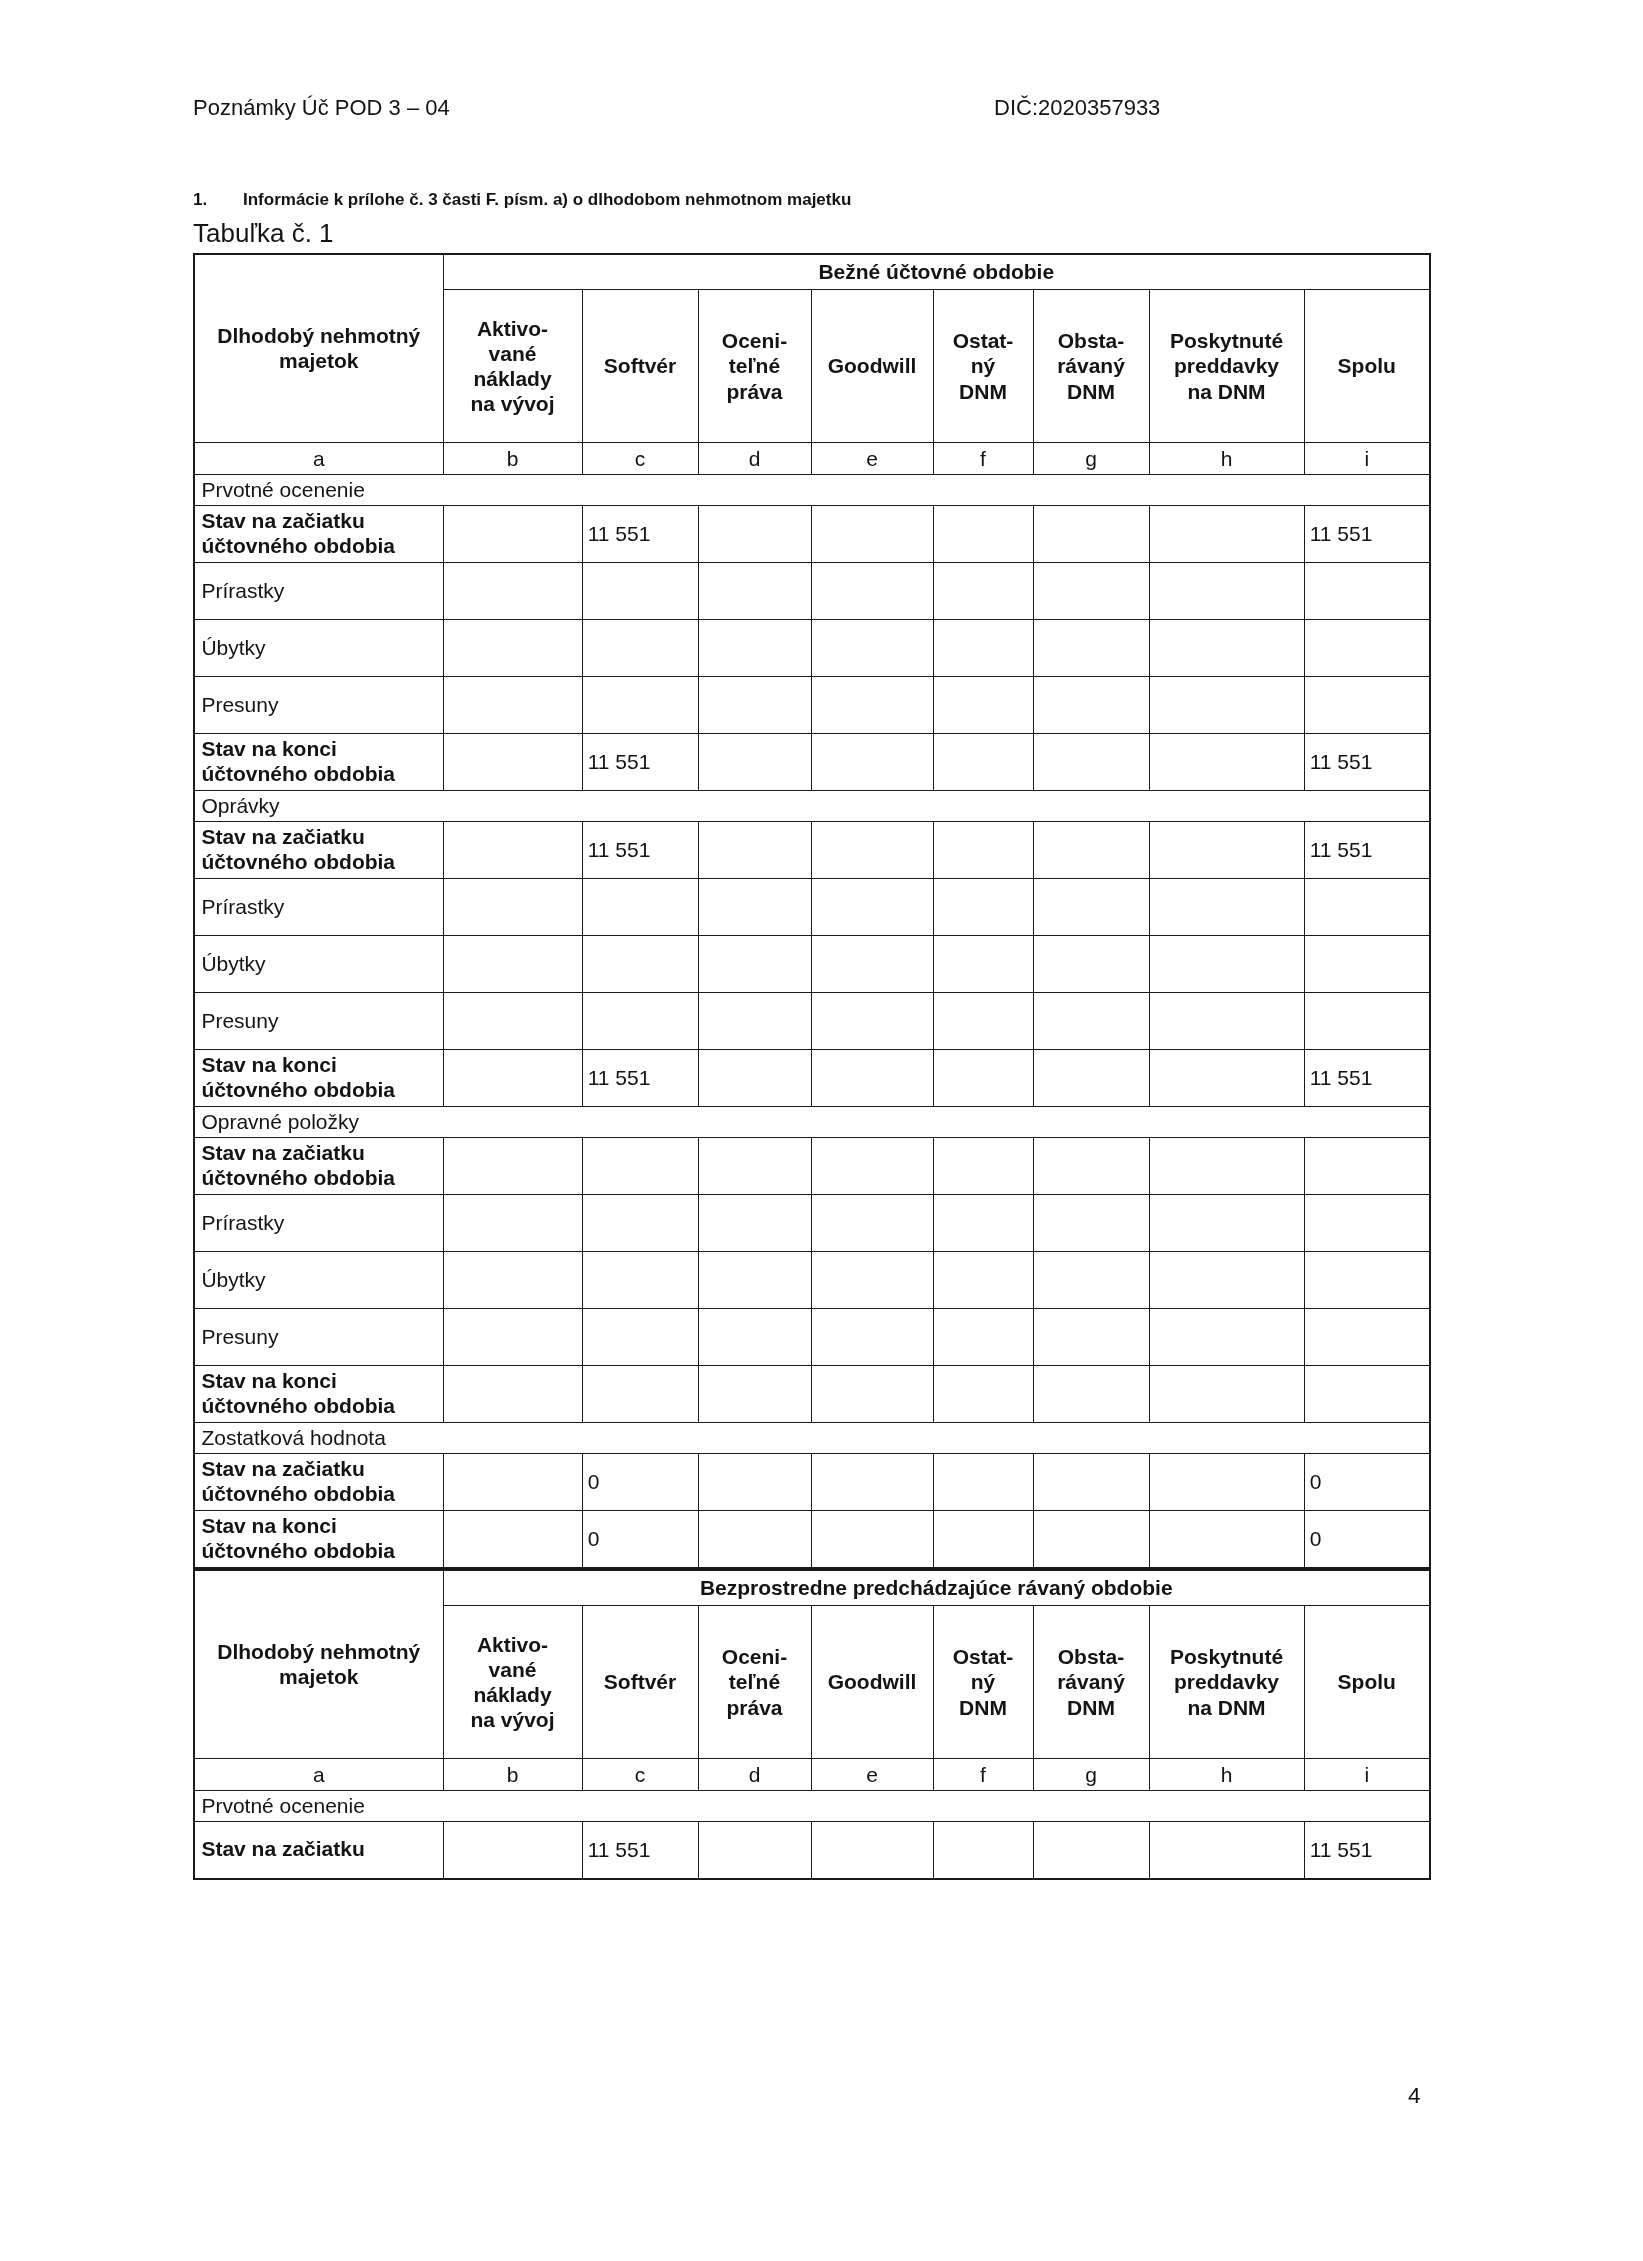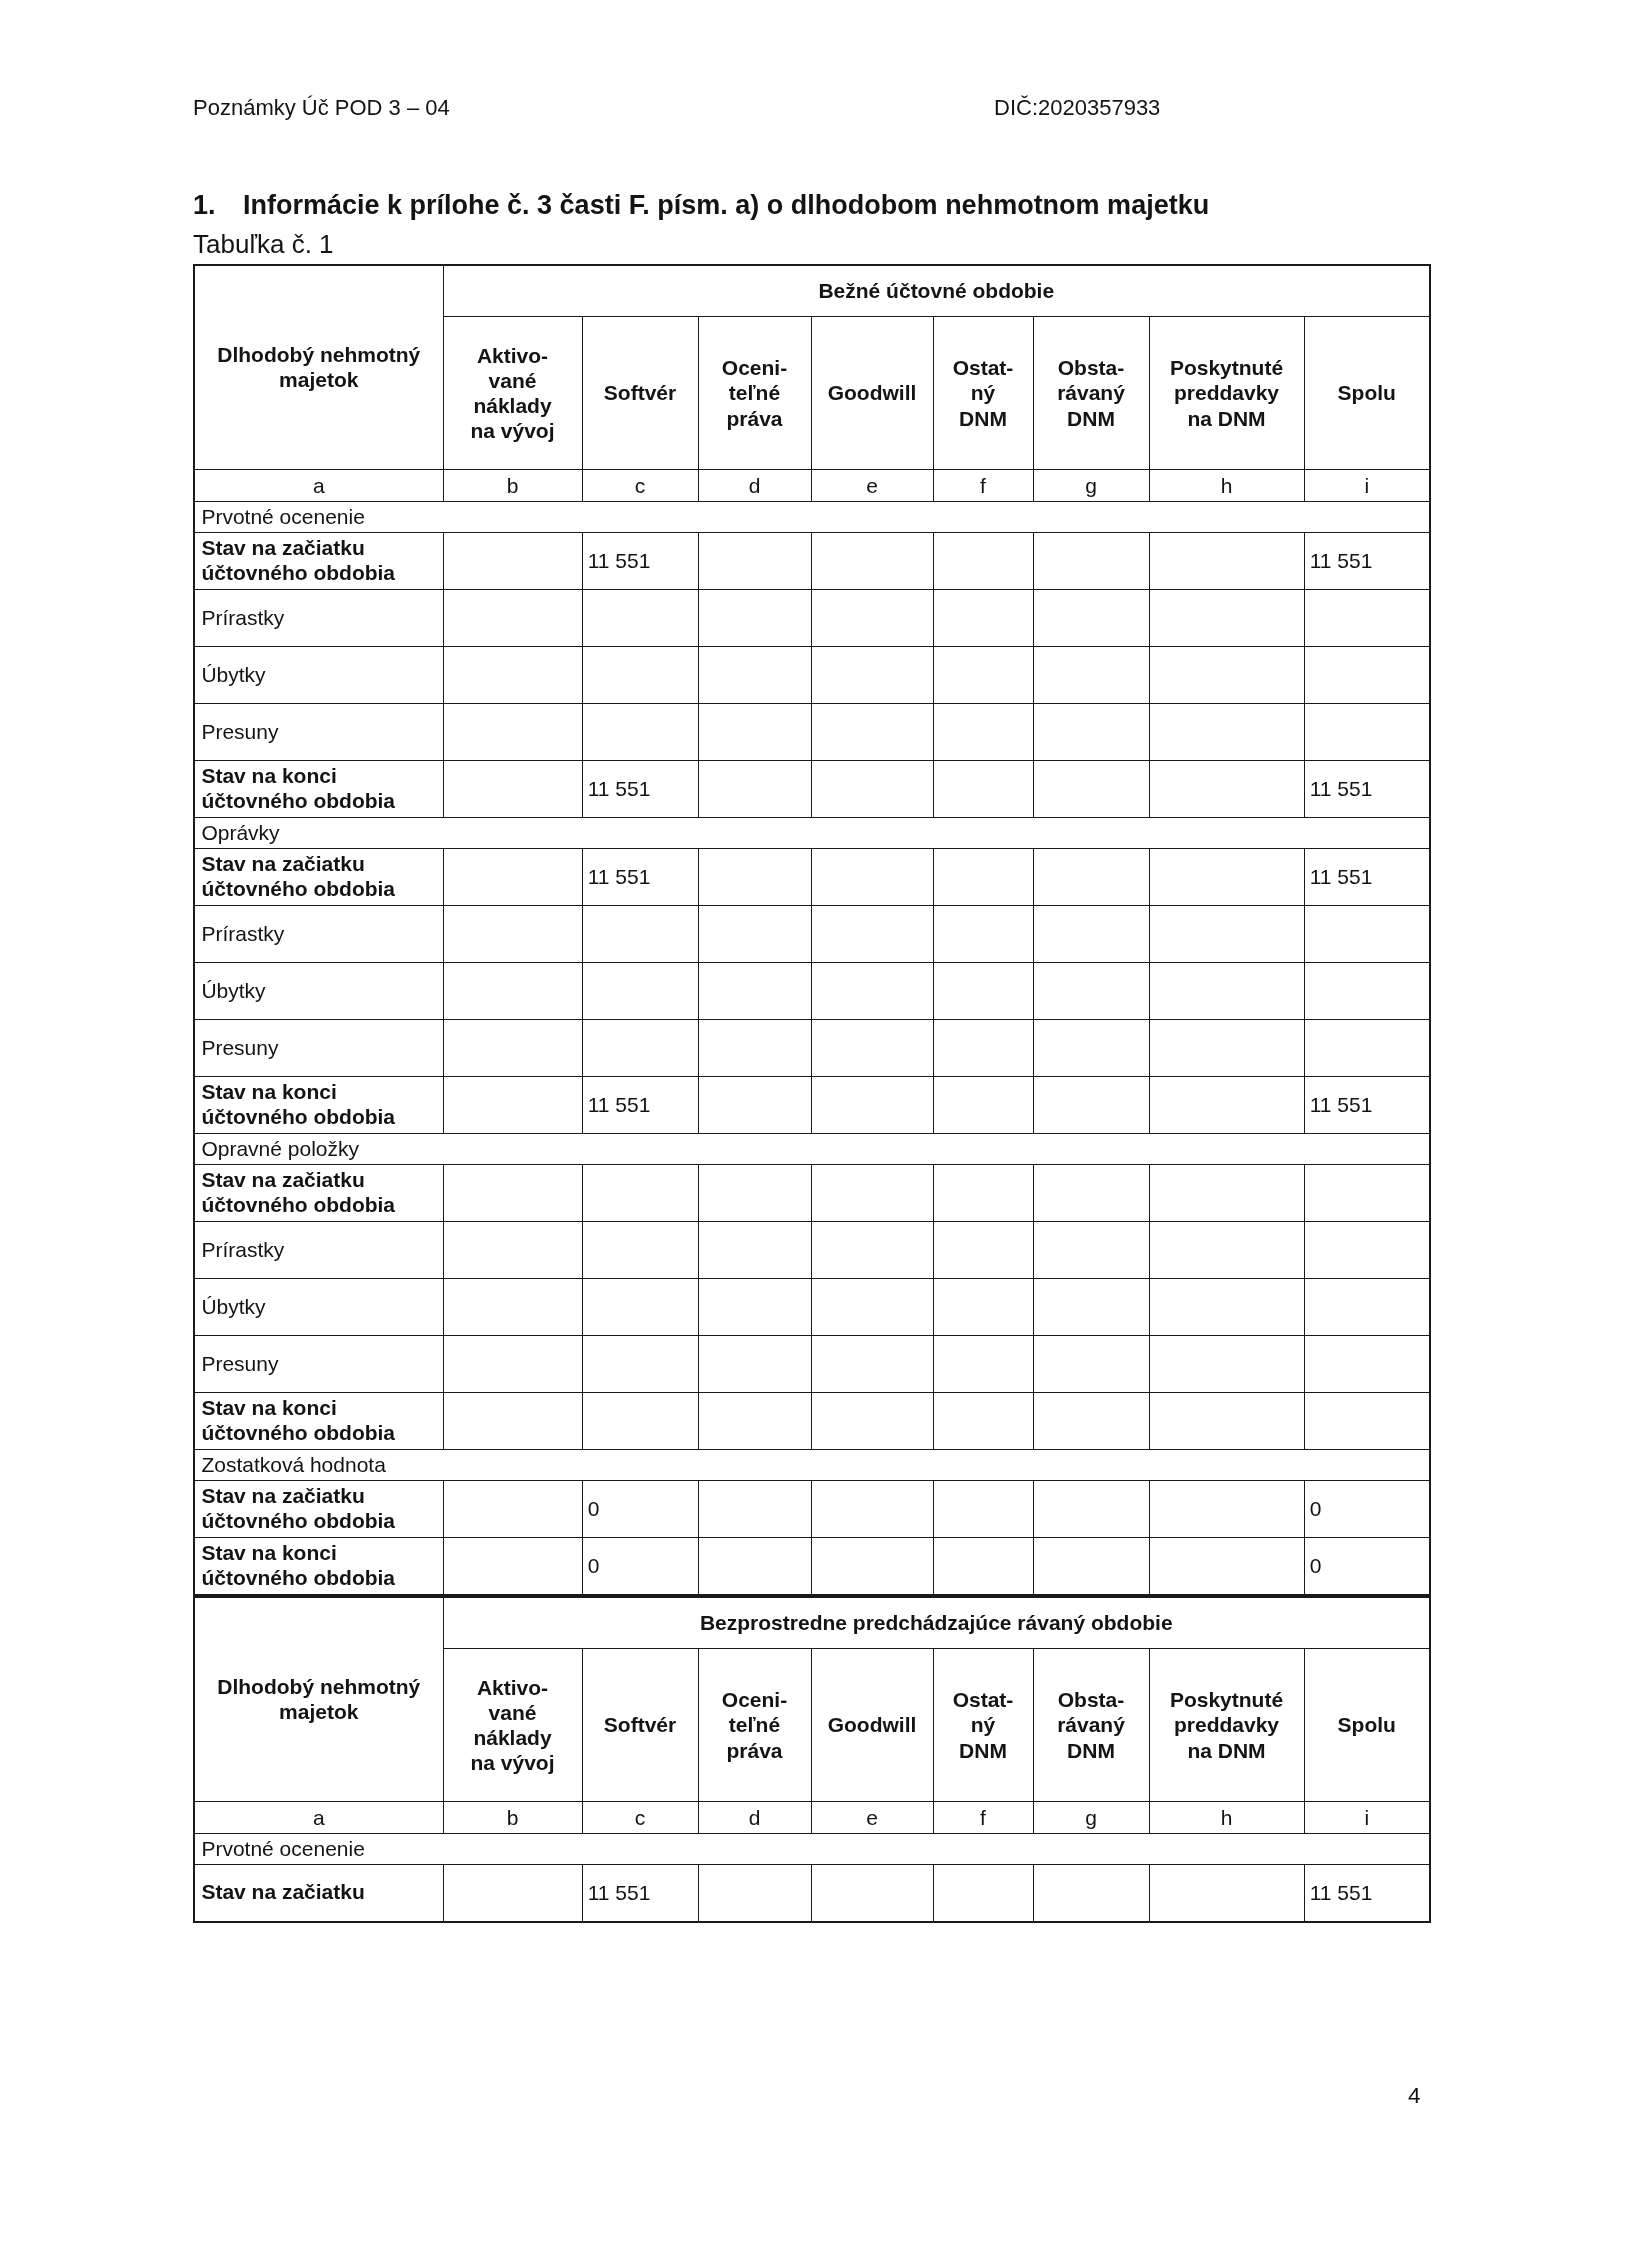--- a/index.html
+++ b/index.html
@@ -14,39 +14,39 @@
   .sheet {
     position:absolute; inset:0;
     background:#ffffff;
   }
   .content {
     position:absolute; left:193px; top:95px; width:1235px;
   }
   .doc-header { position:relative; height:28px; font-size:22px; }
   .hdr-left  { position:absolute; left:0; top:0; }
   .hdr-right { position:absolute; left:801px; top:0; }
-  .doc-title { margin-top:67px; font-weight:bold; font-size:27px; white-space:nowrap; }
+  .doc-title { margin-top:67px; font-weight:bold; font-size:17px; white-space:nowrap; }
   .t-num { display:inline-block; width:50px; }
   .tab-label { font-size:26px; margin-top:7.7px; margin-bottom:3.9px; }
   .tab-label-2 { margin-top:7.7px; }
 
   table.acct {
     border-collapse:collapse;
     table-layout:fixed;
     width:1235px;
     font-size:21px;
     border:2.6px solid #1a1a1a;
   }
   table.acct td {
     border:1.9px solid #1a1a1a;
     vertical-align:middle;
     overflow:hidden;
   }
   .c-a { text-align:center; font-weight:bold; white-space:pre-line; line-height:1.2; padding:19px; }
-  .c-period { text-align:center; font-weight:bold; height:52px; }
+  .c-period { text-align:center; font-weight:bold; height:36px; }
   .c-head { text-align:center; font-weight:bold; white-space:pre-line; padding:5.2px 2.6px; line-height:1.2; }
   .r-heads td { height:153px; }
   .r-letters td { text-align:center; height:32px; }
   .r-section td { height:31px; padding:1.3px 6.4px; }
   .r-data td { height:57px; }
   .c-label { padding:2.6px 6.4px; line-height:1.18; white-space:pre-line; }
   .c-label.bold { font-weight:bold; }
   .c-val { padding:2.6px 5.2px; text-align:left; }
   .page-num { position:absolute; left:1408px; top:2083px; font-size:22.6px; }
 </style>

